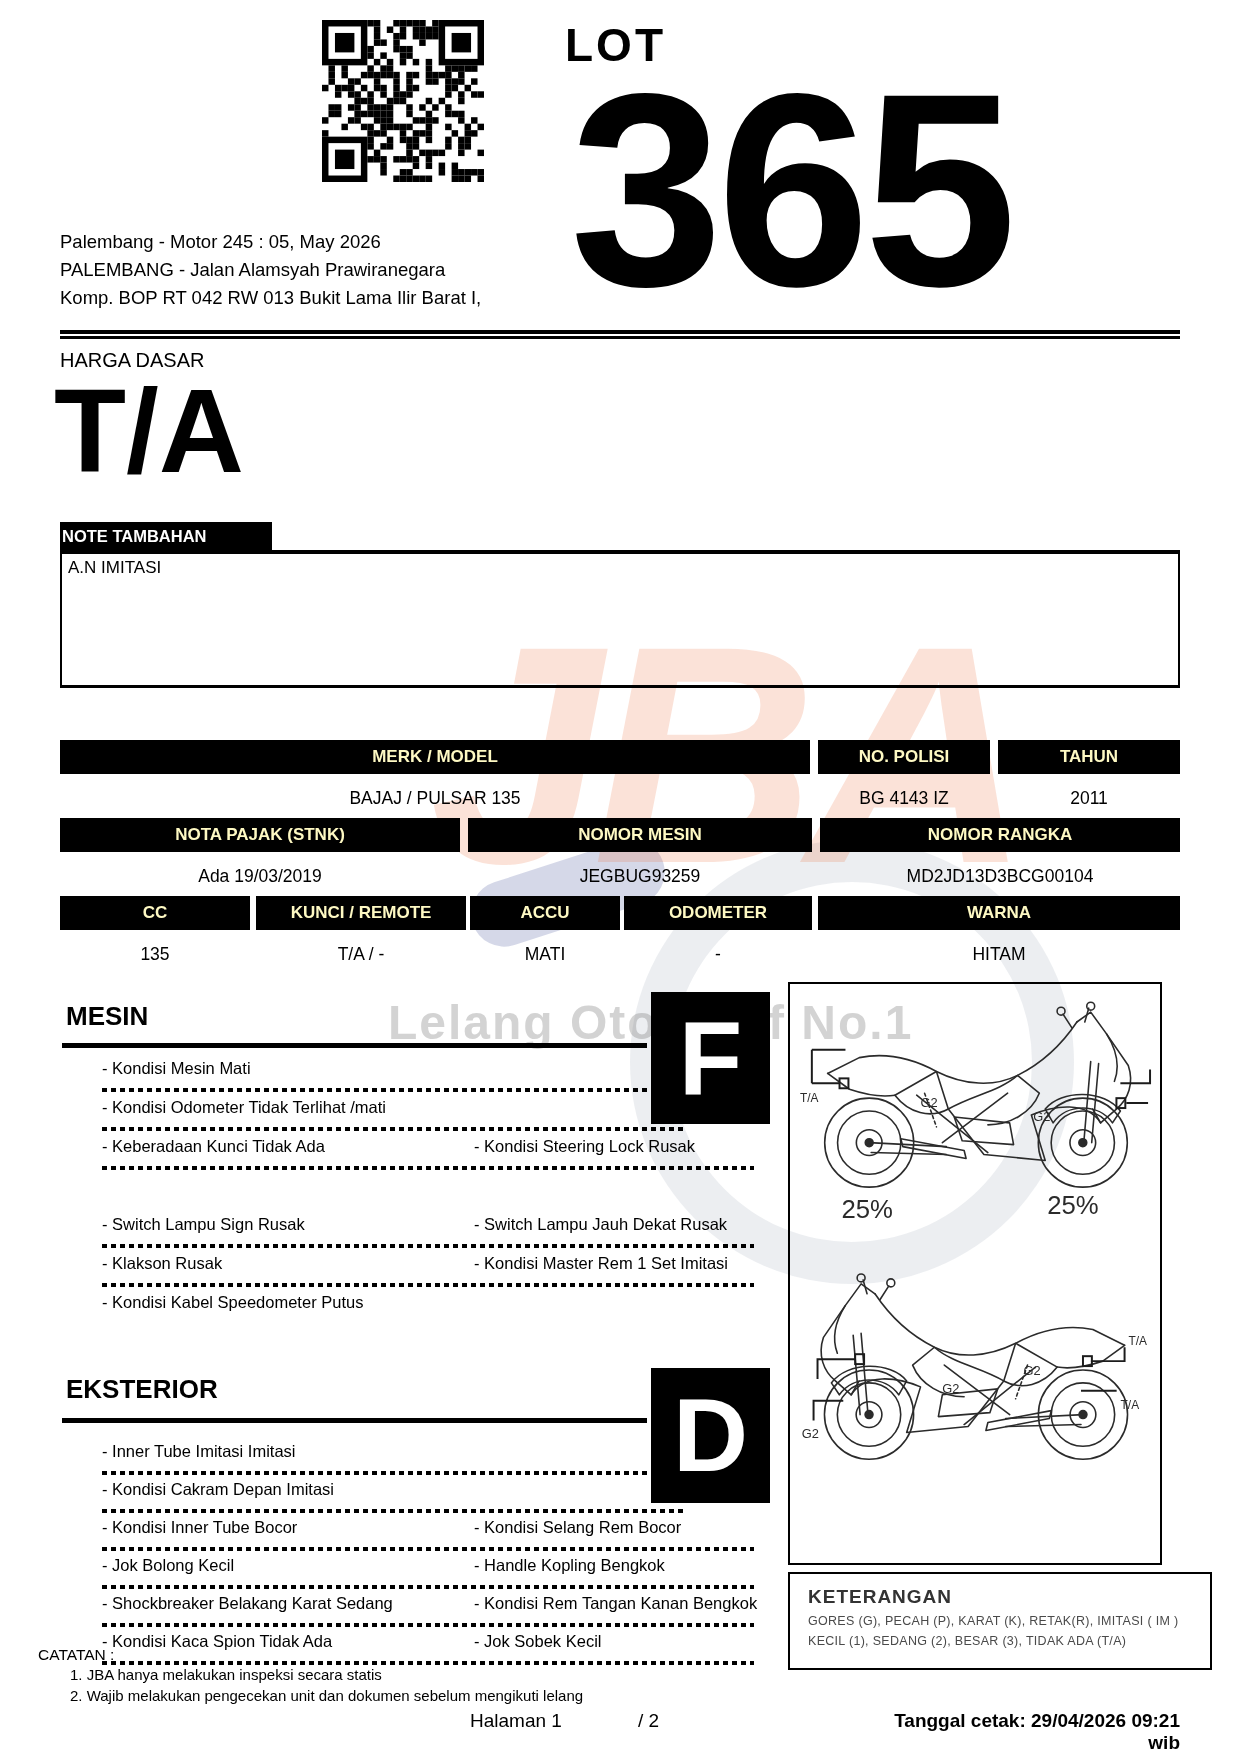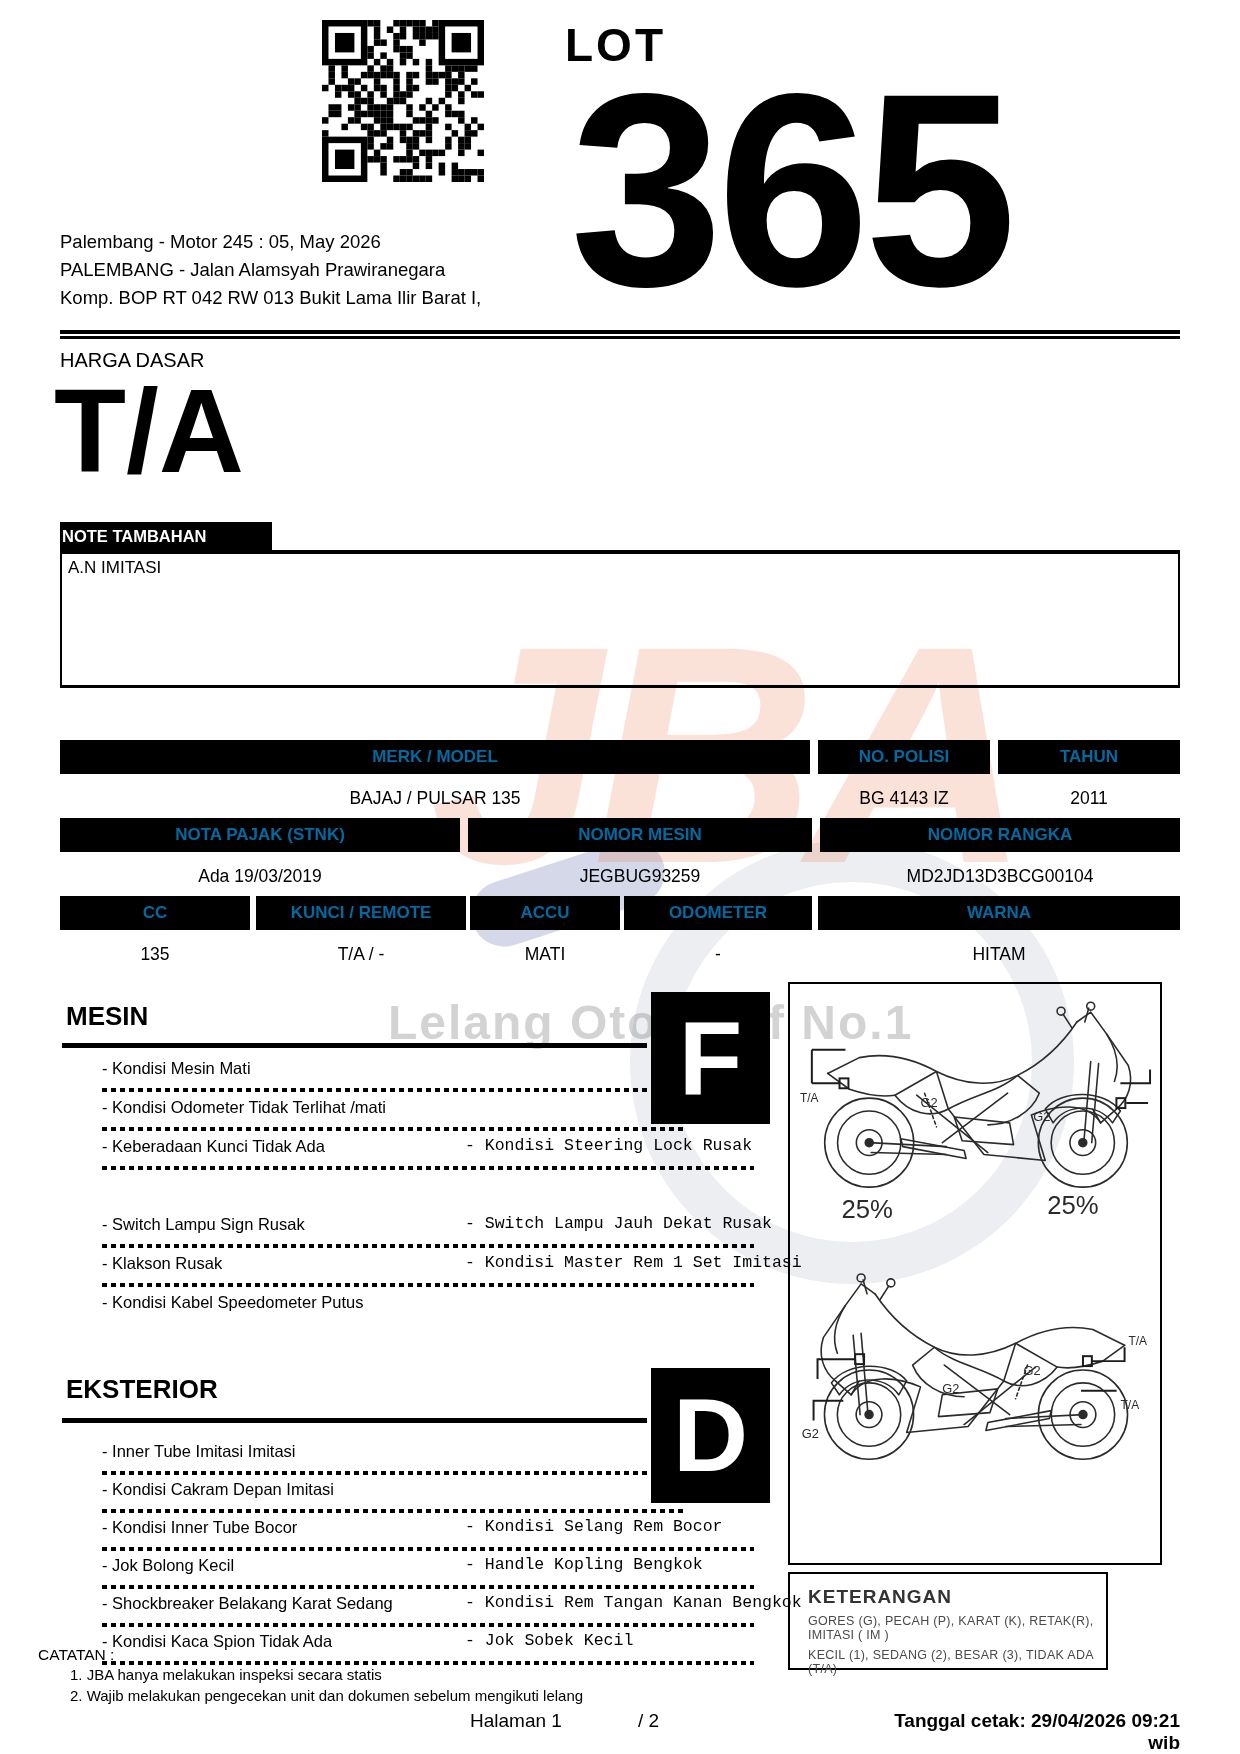--- a/index.html
+++ b/index.html
@@ -23,36 +23,36 @@
   .addr{left:60px;top:228px;font-size:18.5px;line-height:28px;}
   .dblrule{left:60px;top:330px;width:1120px;height:2px;border-top:4px solid #000;border-bottom:3px solid #000;}
   .harga-label{left:60px;top:349px;font-size:20px;}
   .harga-value{left:54px;top:372px;font-size:118px;font-weight:700;line-height:1;}
   .note-bar{left:60px;top:522px;width:212px;height:28px;background:#000;color:#fff;
             font-size:16.5px;font-weight:700;line-height:28px;padding-left:2px;box-sizing:border-box;}
   .note-box{left:60px;top:550px;width:1120px;height:138px;border:2px solid #000;
             border-top:4px solid #000;border-bottom:3px solid #000;box-sizing:border-box;}
   .note-value{padding:4px 6px;font-size:17px;}
   
-  .hbar{height:34px;background:#000;color:#0369a1;font-weight:700;font-size:17px;
+  .hbar{height:34px;background:#000;color:#fef9c3;font-weight:700;font-size:17px;
         text-align:center;line-height:34px;}
   .hval{height:30px;font-size:17.5px;text-align:center;line-height:30px;}
   
   .sec-title{font-size:26px;font-weight:700;}
   .thickline{height:5px;background:#000;left:62px;width:585px;}
   .grade{left:651px;width:119px;background:#000;color:#fff;font-weight:700;font-size:104px;
          display:flex;align-items:center;justify-content:center;}
   .lrow{left:62px;height:34px;font-size:16.5px;line-height:20px;margin-left:40px;}
-  .lrow .rcell{position:absolute;left:363px;top:0;white-space:nowrap;font-family:Liberation Mono, monospace;}
+  .lrow .rcell{position:absolute;left:372px;top:0;white-space:nowrap;}
   .dot{position:absolute;left:0;bottom:0;height:4px;
        background:repeating-linear-gradient(90deg,#000 0 5px,rgba(0,0,0,0) 5px 9px);}
   .dw1{width:585px;} .dw2{width:652px;}
   
   .diagram-box{left:788px;top:982px;width:374px;height:583px;border:2px solid #000;box-sizing:border-box;}
-  .ket-box{left:788px;top:1572px;width:320px;height:98px;border:2px solid #000;box-sizing:border-box;
+  .ket-box{left:788px;top:1572px;width:424px;height:98px;border:2px solid #000;box-sizing:border-box;
            padding:12px 0 0 18px;}
   .ket-title{font-size:19px;font-weight:700;color:#333;letter-spacing:1px;}
   .ket-line{font-size:12.5px;color:#4a4a4a;margin-top:6px;letter-spacing:0.3px;}
   svg text{font-family:"Liberation Sans","DejaVu Sans",sans-serif;fill:#2b2b2b;}
   .catatan-title{left:38px;top:1646px;font-size:15.5px;}
   .catatan-item{left:70px;font-size:15px;}
   .foot-page{top:1710px;font-size:19px;}
   .foot-print{top:1710px;left:878px;width:302px;font-size:19px;font-weight:700;text-align:right;}
 </style>
 </head>

